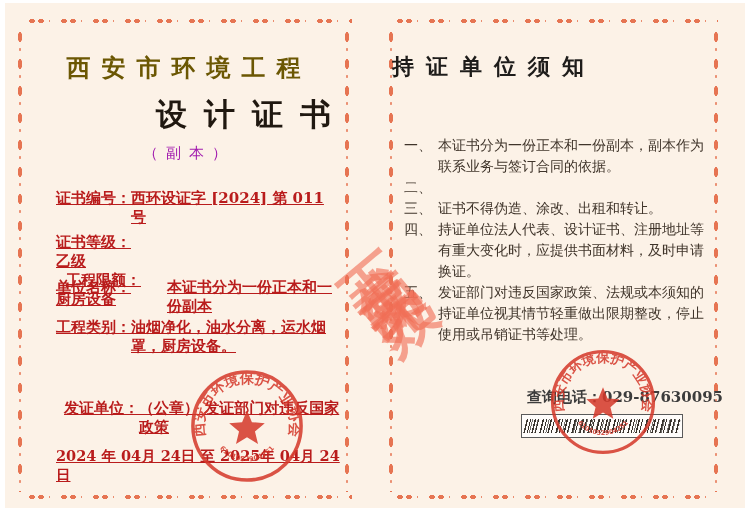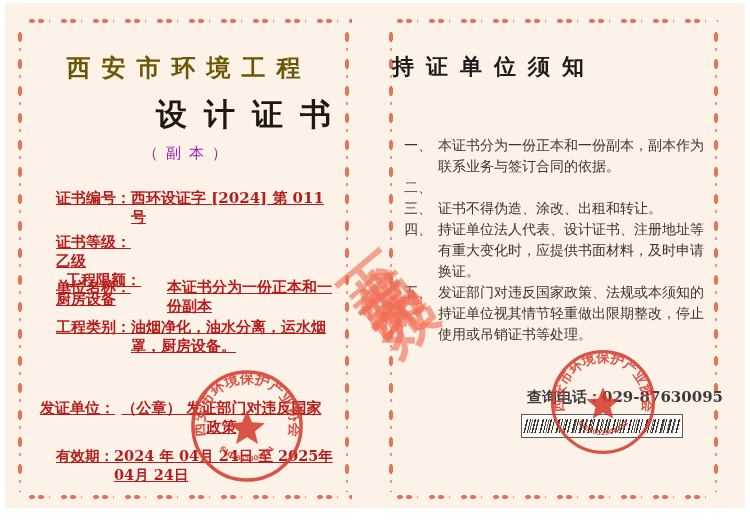--- a/index.html
+++ b/index.html
@@ -95,26 +95,25 @@
     <span>厨房设备</span>
   </div>
   <div class="frow" id="row-company" style="left:56px;gap:36px;">
     <span class="lbl">单位名称：</span>
     <span class="val">本证书分为一份正本和一份副本</span>
   </div>
   <div class="frow" id="row-category" style="left:56px;">
     <span class="lbl">工程类别：</span>
     <span class="val">油烟净化，油水分离，运水烟罩，厨房设备。</span>
   </div>
-  <div class="frow" id="row-issuer" style="left:40px;text-align:center;">
+  <div class="frow" id="row-issuer" style="left:64px;">
     <span class="lbl">发证单位：</span>
     <span class="val">（公章） 发证部门对违反国家政策</span>
   </div>
   <div class="frow" id="row-validity" style="left:56px;">
-    <span class="lbl">有效期：</span>
     <span class="val">2024 年 04月 24日 至 2025年 04月 24日</span>
   </div>
 
   <div class="notice-title">持证单位须知</div>
   <div class="notice-list">
     <div class="nitem">
       <span class="num">一、</span>
       <span class="txt">本证书分为一份正本和一份副本，副本作为联系业务与签订合同的依据。</span>
     </div>
     <div class="nitem">

